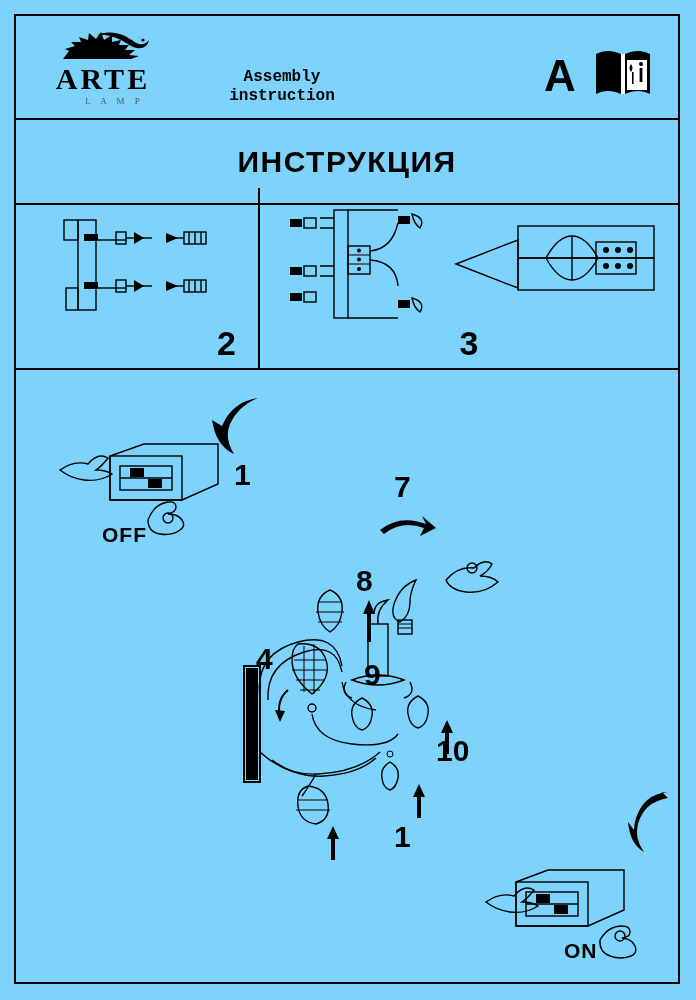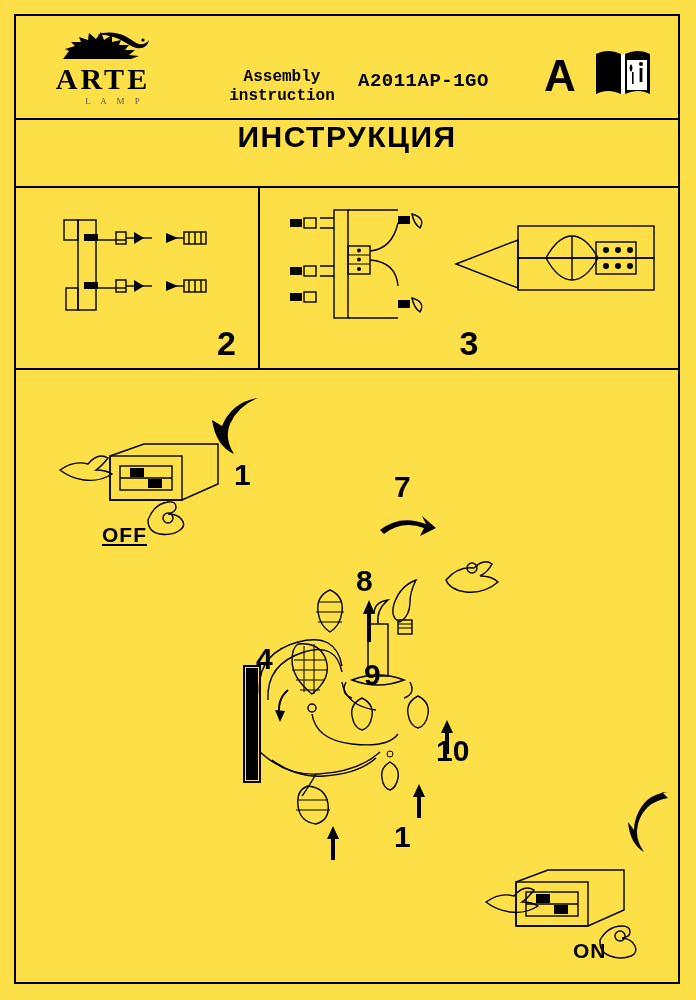--- a/index.html
+++ b/index.html
@@ -11,21 +11,21 @@
     width: 696px;
     height: 1000px;
     font-family: "Liberation Sans", sans-serif;
     color: #000000;
     overflow: hidden;
   }
   .page {
     position: relative;
     width: 696px;
     height: 1000px;
-    background: #fde047;
+    background: #7dd3fc;
   }
   .sheet {
     position: absolute;
     left: 14px;
     top: 14px;
     width: 666px;
     height: 970px;
     border: 2px solid #000;
     box-sizing: border-box;
   }
@@ -108,24 +108,25 @@
     width: 58px;
     height: 52px;
   }
 
   
   .title-band {
     position: absolute;
     left: 0;
     top: 104px;
     width: 100%;
-    height: 68px;
+    height: 85px;
     border-bottom: 2px solid #000;
     box-sizing: border-box;
     display: flex;
+    align-items: center;
     justify-content: center;
   }
   .title-band .title {
     font-family: "Liberation Sans", sans-serif;
     font-size: 30px;
     font-weight: bold;
     letter-spacing: 1.5px;
   }
 
   
@@ -199,21 +200,20 @@
           <path class="fillblack" d="M8 30 L14 22 L10 20 L20 17 L16 13 L26 13 L24 8 L33 11 L34 4 L41 10 L46 3 L49 11 L57 6 L57 13 L66 11 L64 16 L74 16 L70 21 L80 21 L74 26 L84 27 L76 30 Z"></path>
           <path class="fillblack" d="M42 6 C50 2 62 3 70 7 C76 10 80 14 84 15 C88 16 92 14 94 11 C93 17 88 20 82 19 C76 18 72 14 66 11 C58 7 48 5 42 6 Z"></path>
           <circle class="fillblack" cx="88" cy="11" r="1.6"></circle>
         </svg>
         <div class="logo-name">ARTE</div>
         <div class="logo-sub">L A M P</div>
       </div>
 
       <div class="assembly-text">Assembly
 instruction</div>
-      <div class="model-code">A2011AP-1GO</div>
       <div class="letter-a">A</div>
 
       <svg class="book-icon" viewBox="0 0 58 52">
         <path class="fillblack" d="M2 8 C10 4 18 4 27 8 L27 48 C18 44 10 44 2 48 Z"></path>
         <path class="fillblack" d="M31 8 C40 4 48 4 56 8 L56 48 C48 44 40 44 31 48 Z"></path>
         <rect x="27" y="8" width="4" height="40" fill="#fff"></rect>
         <rect x="33" y="14" width="20" height="30" fill="#fff"></rect>
         <path class="fillblack" d="M37 18 q3 4 0 8 q-3 -4 0 -8 Z"></path>
         <rect x="38" y="26" width="1.6" height="12" fill="#000"></rect>
         <circle class="fillblack" cx="47" cy="18" r="2"></circle>
@@ -318,21 +318,21 @@
 
         <path class="ln" d="M8 58 q14 -10 28 -6 q10 -12 20 -6 q-6 8 -12 12 q10 0 16 4 q-12 8 -28 6 q-14 -2 -24 -10 Z"></path>
 
         <path class="ln" d="M96 108 q6 -16 20 -18 q8 -1 8 5 q0 5 -8 7 q10 0 14 6 q4 6 -2 10 q-8 6 -20 4 q-12 -2 -12 -14 Z"></path>
         <circle class="ln" cx="116" cy="106" r="5"></circle>
       </svg>
       <div class="label num-label" style="left:218px;top:90px;">1</div>
       <svg style="position:absolute;left:188px;top:22px;" width="70" height="70" viewBox="0 0 70 70">
         <path class="fillblack" d="M54 6 q-26 4 -36 28 l-10 -6 q4 26 22 34 q-10 -16 -4 -30 q8 -18 28 -26 Z"></path>
       </svg>
-      <div class="label word-label" style="left:86px;top:154px;text-decoration:underline;">OFF</div>
+      <div class="label word-label" style="left:86px;top:154px;">OFF</div>
 
       <div class="label num-label" style="left:378px;top:102px;">7</div>
       <svg style="position:absolute;left:356px;top:142px;" width="64" height="36" viewBox="0 0 64 36">
         <path class="fillblack" d="M8 18 q20 -16 46 -6 l-4 -8 l14 12 l-16 8 l4 -8 q-22 -8 -40 6 Z"></path>
       </svg>
 
       <svg style="position:absolute;left:196px;top:168px;" width="300" height="310" viewBox="0 0 300 310">
 
         <rect class="ln-thick" x="32" y="128" width="16" height="116" fill="#fff"></rect>
         <rect class="fillblack" x="34" y="130" width="12" height="112"></rect>
@@ -421,17 +421,17 @@
         <rect class="ln" x="42" y="44" width="52" height="24"></rect>
         <line class="ln" x1="42" y1="56" x2="94" y2="56"></line>
         <rect class="fillblack" x="52" y="46" width="14" height="9"></rect>
         <rect class="fillblack" x="70" y="57" width="14" height="9"></rect>
 
         <path class="ln" d="M2 54 q14 -10 28 -6 q10 -12 20 -6 q-6 8 -12 12 q10 0 16 4 q-12 8 -28 6 q-14 -2 -24 -10 Z"></path>
 
         <path class="ln" d="M116 92 q8 -14 22 -14 q8 0 8 6 q0 5 -8 6 q10 1 13 8 q3 7 -4 10 q-10 4 -21 0 q-11 -4 -10 -16 Z"></path>
         <circle class="ln" cx="136" cy="88" r="5"></circle>
       </svg>
-      <div class="label word-label" style="left:548px;top:570px;margin-left:9px;">ON</div>
+      <div class="label word-label" style="left:548px;top:570px;">ON</div>
 
     </div>
   </div>
 </div>
 
 </body></html>

